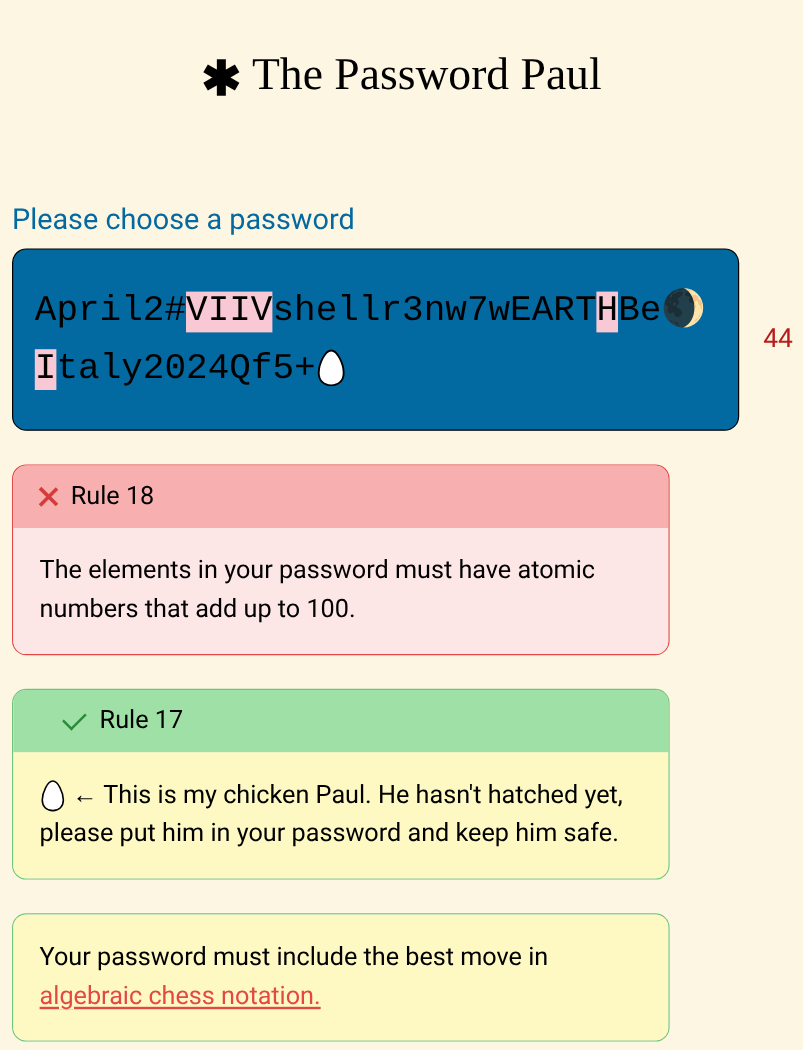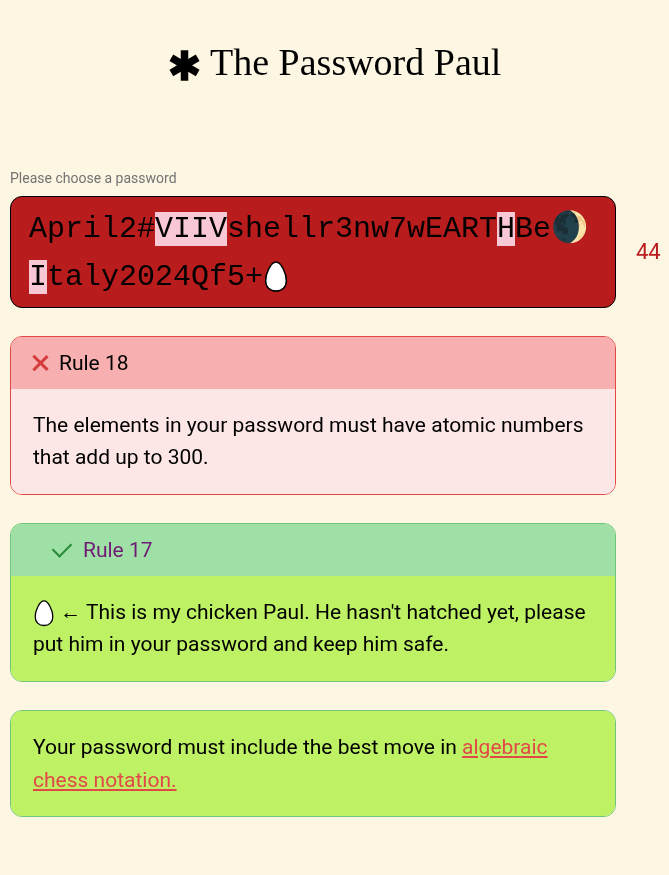--- a/index.html
+++ b/index.html
@@ -16,54 +16,54 @@
       font-weight: 400;
       color: #000;
       margin: 30px 0 80px 0;
     }
     .asterisk {
       font-weight: bold;
       font-size: 40px;
       vertical-align: middle;
     }
     .prompt {
-      font-size: 14px;
-      color: #737373;
+      font-size: 24px;
+      color: #0369a1;
       margin-bottom: 10px;
     }
     .password-row {
       display: flex;
       align-items: center;
       gap: 20px;
       margin-bottom: 28px;
     }
     .password-box {
       flex: 0 0 606px;
-      background: #b91c1c;
+      background: #0369a1;
       border: 1.5px solid #000;
       border-radius: 12px;
-      padding: 6px 18px;
+      padding: 26px 18px;
       font-family: "Courier New", Courier, monospace;
       font-size: 30px;
       line-height: 1.6;
       word-break: break-all;
       min-height: 60px;
     }
     .password-box .hl {
       background: #f8c8d4;
     }
     .char-count {
       font-size: 22px;
       color: #b91c1c;
     }
     .emoji {
       font-family: "Apple Color Emoji", "Segoe UI Emoji", "Noto Color Emoji", sans-serif;
     }
     .rule {
-      width: 606px;
+      width: 548px;
       border-radius: 12px;
       margin-bottom: 28px;
       overflow: hidden;
     }
     .rule.fail {
       border: 1.5px solid #e24848;
     }
     .rule.pass {
       border: 1.5px solid #6fc67a;
     }
@@ -73,34 +73,34 @@
       display: flex;
       align-items: center;
       gap: 10px;
     }
     .rule.fail .rule-header {
       background: #f8afaf;
       color: #000;
     }
     .rule.pass .rule-header {
       background: #9ee0a5;
-      color: #701a75;
+      color: #000000;
       padding-left: 40px;
     }
     .rule-body {
       padding: 20px 22px;
       font-size: 21px;
       line-height: 1.55;
       color: #000;
     }
     .rule.fail .rule-body {
       background: #fde6e6;
     }
     .rule.pass .rule-body {
-      background: #bef264;
+      background: #fef9c3;
     }
     .rule-body a {
       color: #e24848;
       text-decoration: underline;
     }
     .icon-x {
       width: 18px;
       height: 18px;
       display: inline-block;
       position: relative;
@@ -154,21 +154,21 @@
   </svg></div>
   <div class="char-count">44</div>
 </div>
 
 <div id="rules-container">
     <div class="rule fail">
       <div class="rule-header">
         <span class="icon-x"></span>
         <span>Rule 18</span>
       </div>
-      <div class="rule-body">The elements in your password must have atomic numbers that add up to 300.</div>
+      <div class="rule-body">The elements in your password must have atomic numbers that add up to 100.</div>
     </div>
     <div class="rule pass">
       <div class="rule-header">
         <span class="icon-check"></span>
         <span>Rule 17</span>
       </div>
       <div class="rule-body"><svg class="egg-icon" width="22" height="26.4" viewBox="0 0 24 30">
     <path d="M12 1 C7 1 2 12 2 19 C2 25 6 29 12 29 C18 29 22 25 22 19 C22 12 17 1 12 1 Z" fill="#ffffff" stroke="#000" stroke-width="1.5"></path>
   </svg> ← This is my chicken Paul. He hasn't hatched yet, please put him in your password and keep him safe.</div>
     </div>

